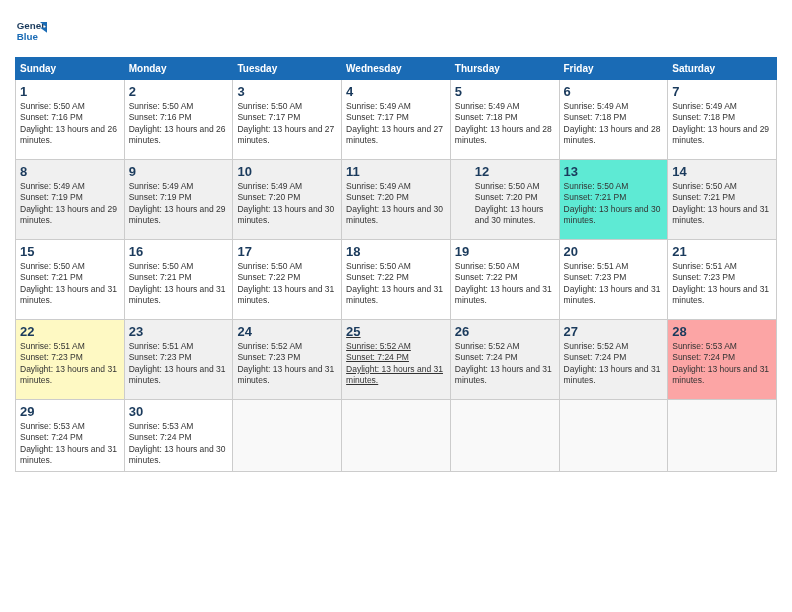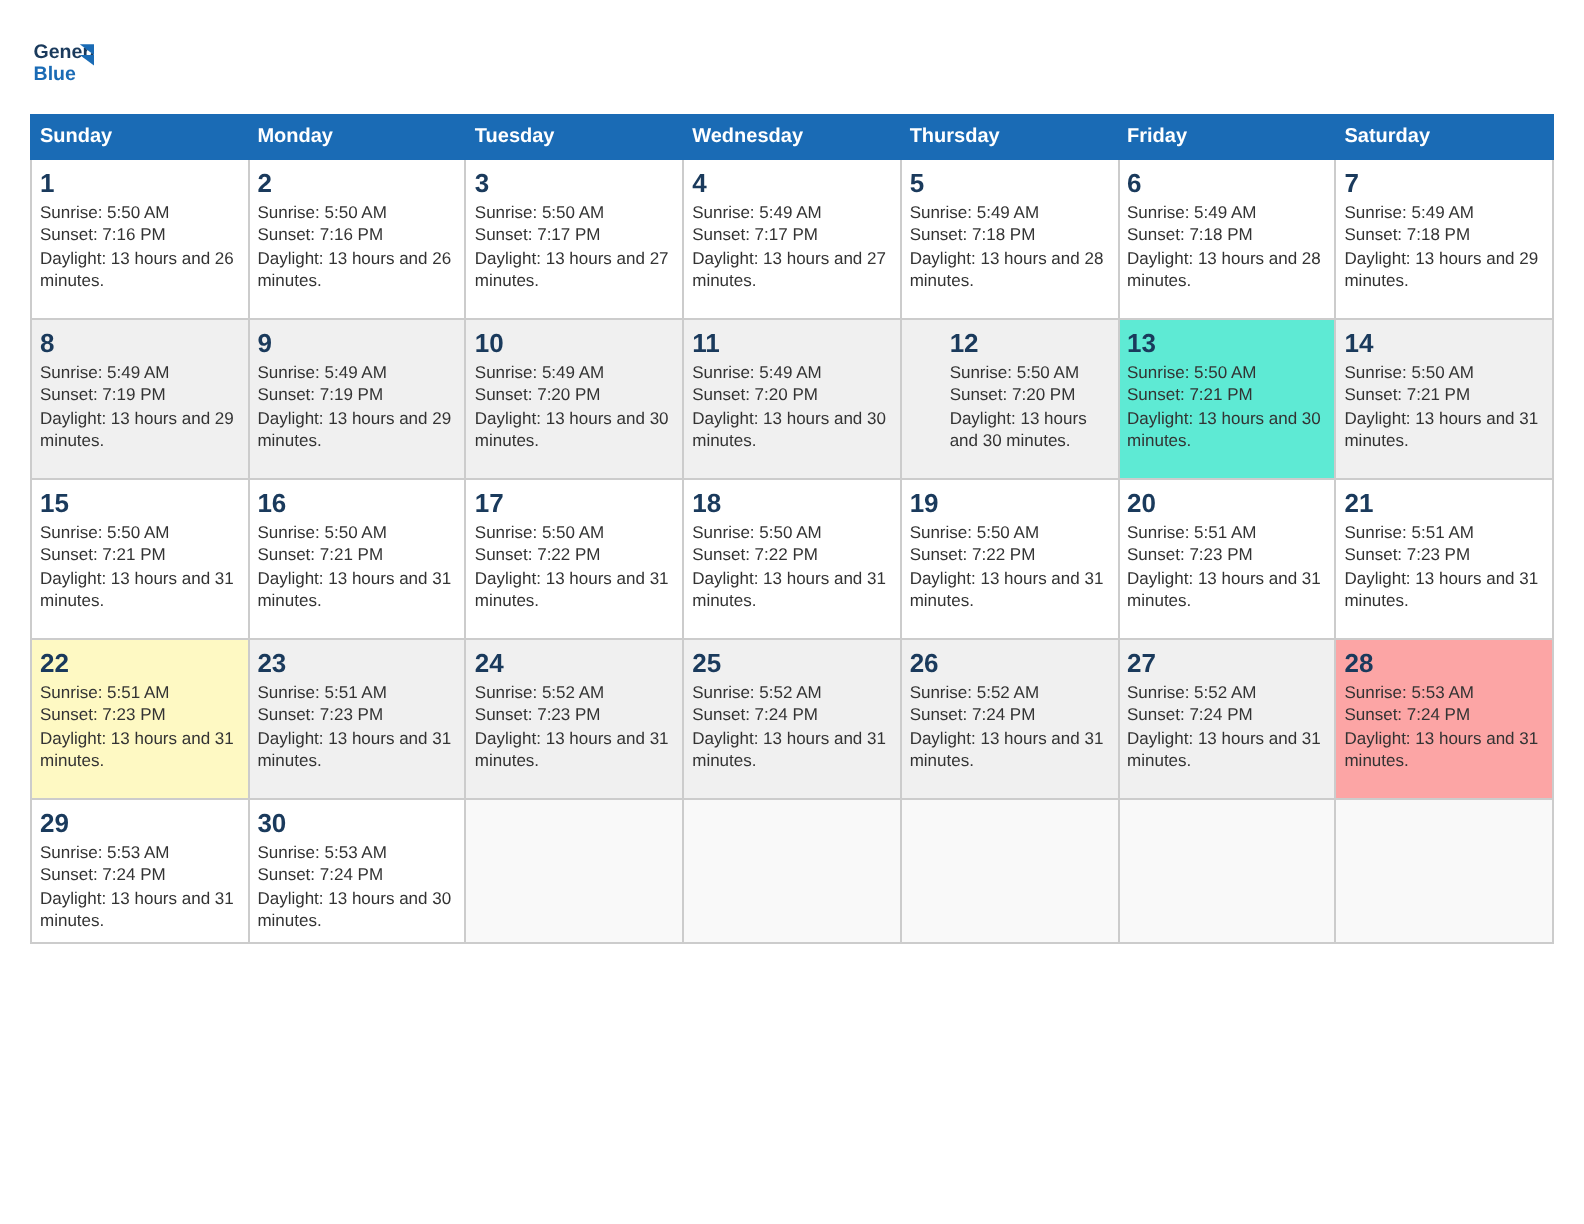--- a/index.html
+++ b/index.html
@@ -150,21 +150,21 @@
           <td><span class="day-num">17</span><span class="day-info">Sunrise: 5:50 AM<br>Sunset: 7:22 PM<br>Daylight: 13 hours and 31 minutes.</span></td>
           <td><span class="day-num">18</span><span class="day-info">Sunrise: 5:50 AM<br>Sunset: 7:22 PM<br>Daylight: 13 hours and 31 minutes.</span></td>
           <td><span class="day-num">19</span><span class="day-info">Sunrise: 5:50 AM<br>Sunset: 7:22 PM<br>Daylight: 13 hours and 31 minutes.</span></td>
           <td><span class="day-num">20</span><span class="day-info">Sunrise: 5:51 AM<br>Sunset: 7:23 PM<br>Daylight: 13 hours and 31 minutes.</span></td>
           <td><span class="day-num">21</span><span class="day-info">Sunrise: 5:51 AM<br>Sunset: 7:23 PM<br>Daylight: 13 hours and 31 minutes.</span></td>
         </tr>
         <tr>
           <td style="background: #fef9c3;"><span class="day-num">22</span><span class="day-info">Sunrise: 5:51 AM<br>Sunset: 7:23 PM<br>Daylight: 13 hours and 31 minutes.</span></td>
           <td style="background: rgb(240, 240, 240);"><span class="day-num">23</span><span class="day-info">Sunrise: 5:51 AM<br>Sunset: 7:23 PM<br>Daylight: 13 hours and 31 minutes.</span></td>
           <td style="background: rgb(240, 240, 240);"><span class="day-num">24</span><span class="day-info">Sunrise: 5:52 AM<br>Sunset: 7:23 PM<br>Daylight: 13 hours and 31 minutes.</span></td>
-          <td style="background: rgb(240, 240, 240);"><span class="day-num">25</span><span class="day-info">Sunrise: 5:52 AM<br>Sunset: 7:24 PM<br>Daylight: 13 hours and 31 minutes.</span></td>
+          <td style="background: rgb(240, 240, 240); text-decoration: underline;"><span class="day-num">25</span><span class="day-info">Sunrise: 5:52 AM<br>Sunset: 7:24 PM<br>Daylight: 13 hours and 31 minutes.</span></td>
           <td style="background: rgb(240, 240, 240);"><span class="day-num">26</span><span class="day-info">Sunrise: 5:52 AM<br>Sunset: 7:24 PM<br>Daylight: 13 hours and 31 minutes.</span></td>
           <td style="background: rgb(240, 240, 240);"><span class="day-num">27</span><span class="day-info">Sunrise: 5:52 AM<br>Sunset: 7:24 PM<br>Daylight: 13 hours and 31 minutes.</span></td>
           <td style="background: #fca5a5;"><span class="day-num">28</span><span class="day-info">Sunrise: 5:53 AM<br>Sunset: 7:24 PM<br>Daylight: 13 hours and 31 minutes.</span></td>
         </tr>
         <tr class="last-row">
           <td><span class="day-num">29</span><span class="day-info">Sunrise: 5:53 AM<br>Sunset: 7:24 PM<br>Daylight: 13 hours and 31 minutes.</span></td>
           <td><span class="day-num">30</span><span class="day-info">Sunrise: 5:53 AM<br>Sunset: 7:24 PM<br>Daylight: 13 hours and 30 minutes.</span></td>
           <td class="empty-cell"></td>
           <td class="empty-cell"></td>
           <td class="empty-cell"></td>

